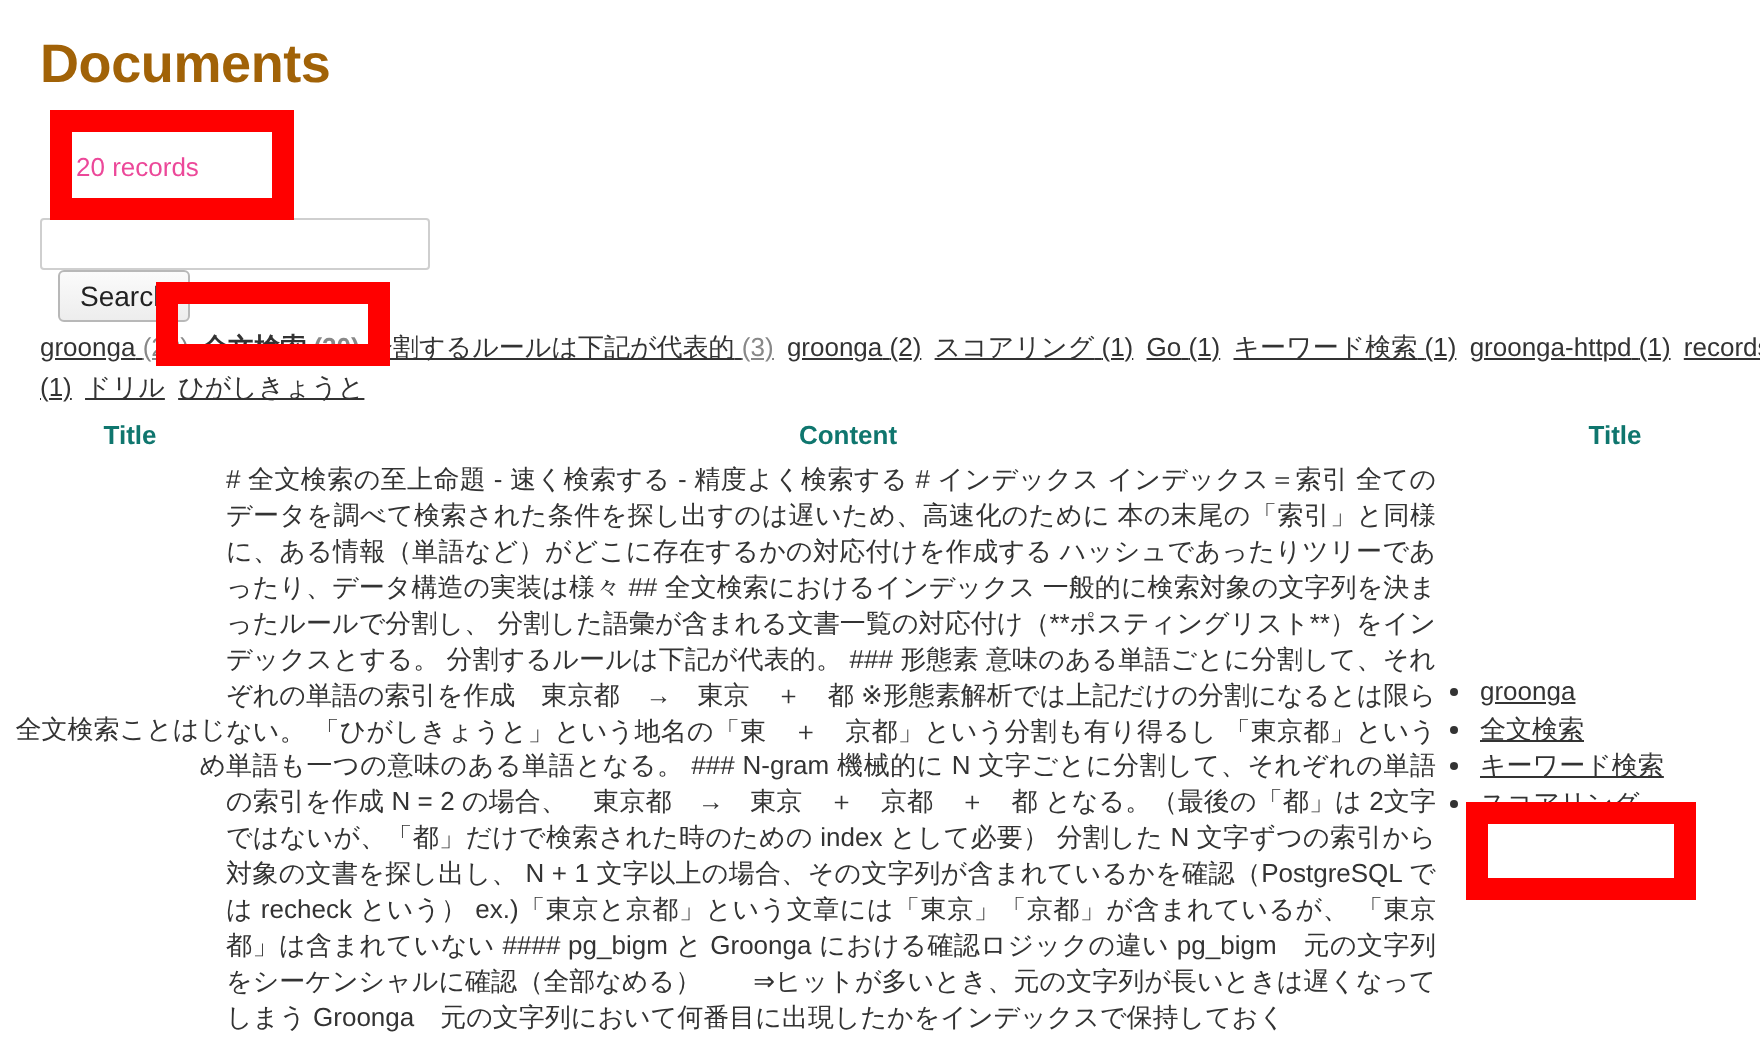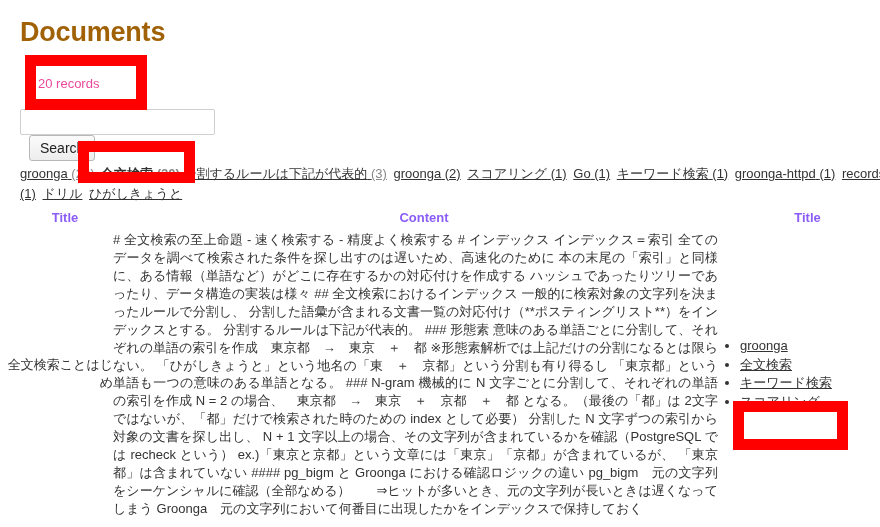--- a/index.html
+++ b/index.html
@@ -106,21 +106,21 @@
   
   table.docs {
     width: 880px;
     border-collapse: collapse;
     table-layout: fixed;
     margin-top: 4px;
   }
   table.docs th {
     font-size: 13px;
     font-weight: bold;
-    color: #8b5cf6;
+    color: #0f766e;
     padding: 2px 0 6px 17px;
     text-align: center;
     vertical-align: top;
   }
   table.docs td {
     font-size: 13px;
     color: #333;
     vertical-align: middle;
     padding: 0;
   }

